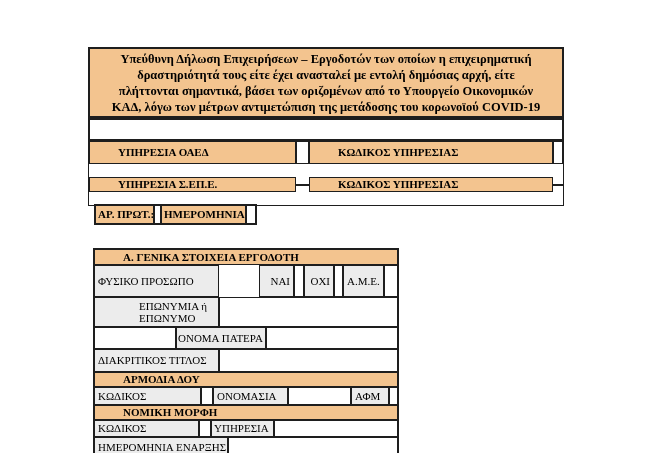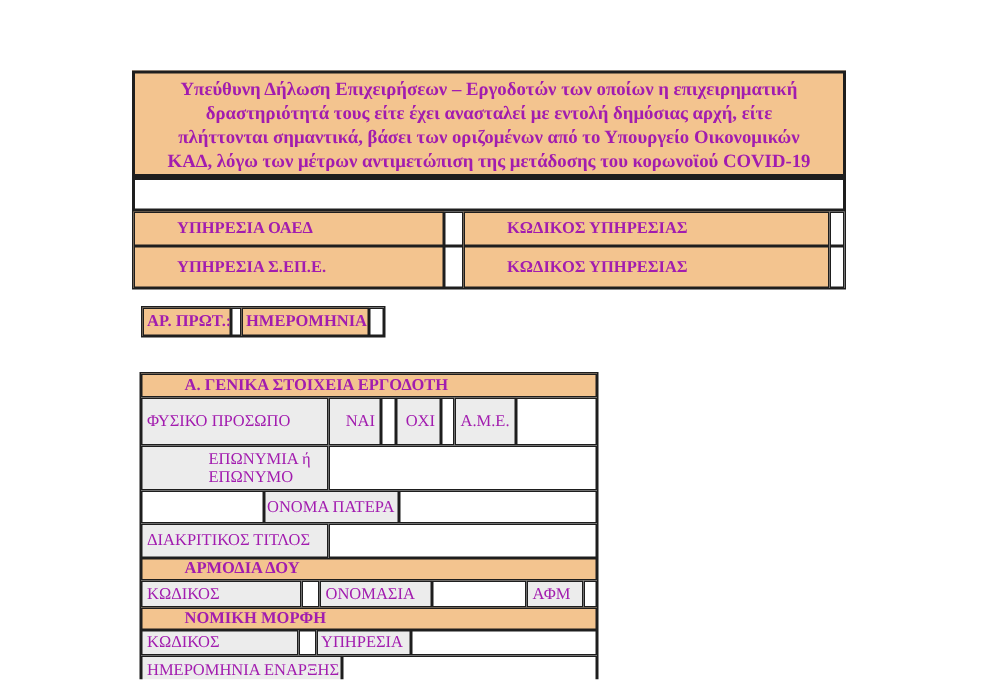--- a/index.html
+++ b/index.html
@@ -1,18 +1,18 @@
 <!DOCTYPE html>
 <html><head>
 <meta charset="utf-8">
 <style>
   html,body { margin:0; padding:0; background:#ffffff; }
   .canvas {
     position:relative; width:666px; height:453px; background:#ffffff;
-    font-family:"Liberation Serif", serif; color:#a21caf; overflow:hidden;
+    font-family:"Liberation Serif", serif; color:#000000; overflow:hidden;
   }
   .tbl { position:absolute; border:1px solid #1e1e1e; box-sizing:border-box; }
   .row { display:flex; box-sizing:border-box; }
   .cell {
     box-sizing:border-box; border:1px solid #1e1e1e;
     display:flex; align-items:center; padding:0 3px;
     overflow:hidden; font-size:11px; line-height:1.1;
   }
   .orange { background:#f3c48f;padding-left:28px; }
   .gray   { background:#ececec; }
@@ -49,21 +49,21 @@
 
   <div class="empty-strip"></div>
 
   <div class="tbl" style="left:88px; top:140px; width:476px;">
     <div class="row" style="height:23px;">
       <div class="cell orange bold nowrap" style="width:207px;">ΥΠΗΡΕΣΙΑ ΟΑΕΔ</div>
       <div class="cell white" style="width:13px;"></div>
       <div class="cell orange bold nowrap" style="width:244px;">ΚΩΔΙΚΟΣ ΥΠΗΡΕΣΙΑΣ</div>
       <div class="cell white grow"></div>
     </div>
-    <div class="row" style="height:28px;">
+    <div class="row" style="height:41px;align-items:center;">
       <div class="cell orange bold nowrap" style="width:207px;">ΥΠΗΡΕΣΙΑ Σ.ΕΠ.Ε.</div>
       <div class="cell white" style="width:13px;"></div>
       <div class="cell orange bold nowrap" style="width:244px;">ΚΩΔΙΚΟΣ ΥΠΗΡΕΣΙΑΣ</div>
       <div class="cell white grow"></div>
     </div>
   </div>
 
   <div class="tbl" style="left:94px; top:204px; width:163px;">
     <div class="row" style="height:19px;">
       <div class="cell orange bold nowrap" style="width:59px; padding:0 2px;">ΑΡ. ΠΡΩΤ.:</div>
@@ -74,21 +74,21 @@
   </div>
 
   <div class="tbl" style="left:93px; top:248px; width:306px;">
 
     <div class="row" style="height:16px;">
       <div class="cell orange bold grow nowrap">Α. ΓΕΝΙΚΑ ΣΤΟΙΧΕΙΑ ΕΡΓΟΔΟΤΗ</div>
     </div>
 
     <div class="row" style="height:32px;">
       <div class="cell gray nowrap" style="width:125px;">ΦΥΣΙΚΟ ΠΡΟΣΩΠΟ</div>
-      <div class="cell gray right nowrap" style="width:35px;">ΝΑΙ</div>
+      <div class="cell gray right nowrap" style="width:35px;margin-left:40px;">ΝΑΙ</div>
       <div class="cell white" style="width:10px; padding:0;"></div>
       <div class="cell gray right nowrap" style="width:30px;">ΟΧΙ</div>
       <div class="cell white" style="width:9px; padding:0;"></div>
       <div class="cell gray nowrap" style="width:41px;">Α.Μ.Ε.</div>
       <div class="cell white grow"></div>
     </div>
 
     <div class="row" style="height:30px;">
       <div class="cell gray" style="width:125px;padding-left:44px;">ΕΠΩΝΥΜΙΑ ή ΕΠΩΝΥΜΟ</div>
       <div class="cell white grow"></div>

